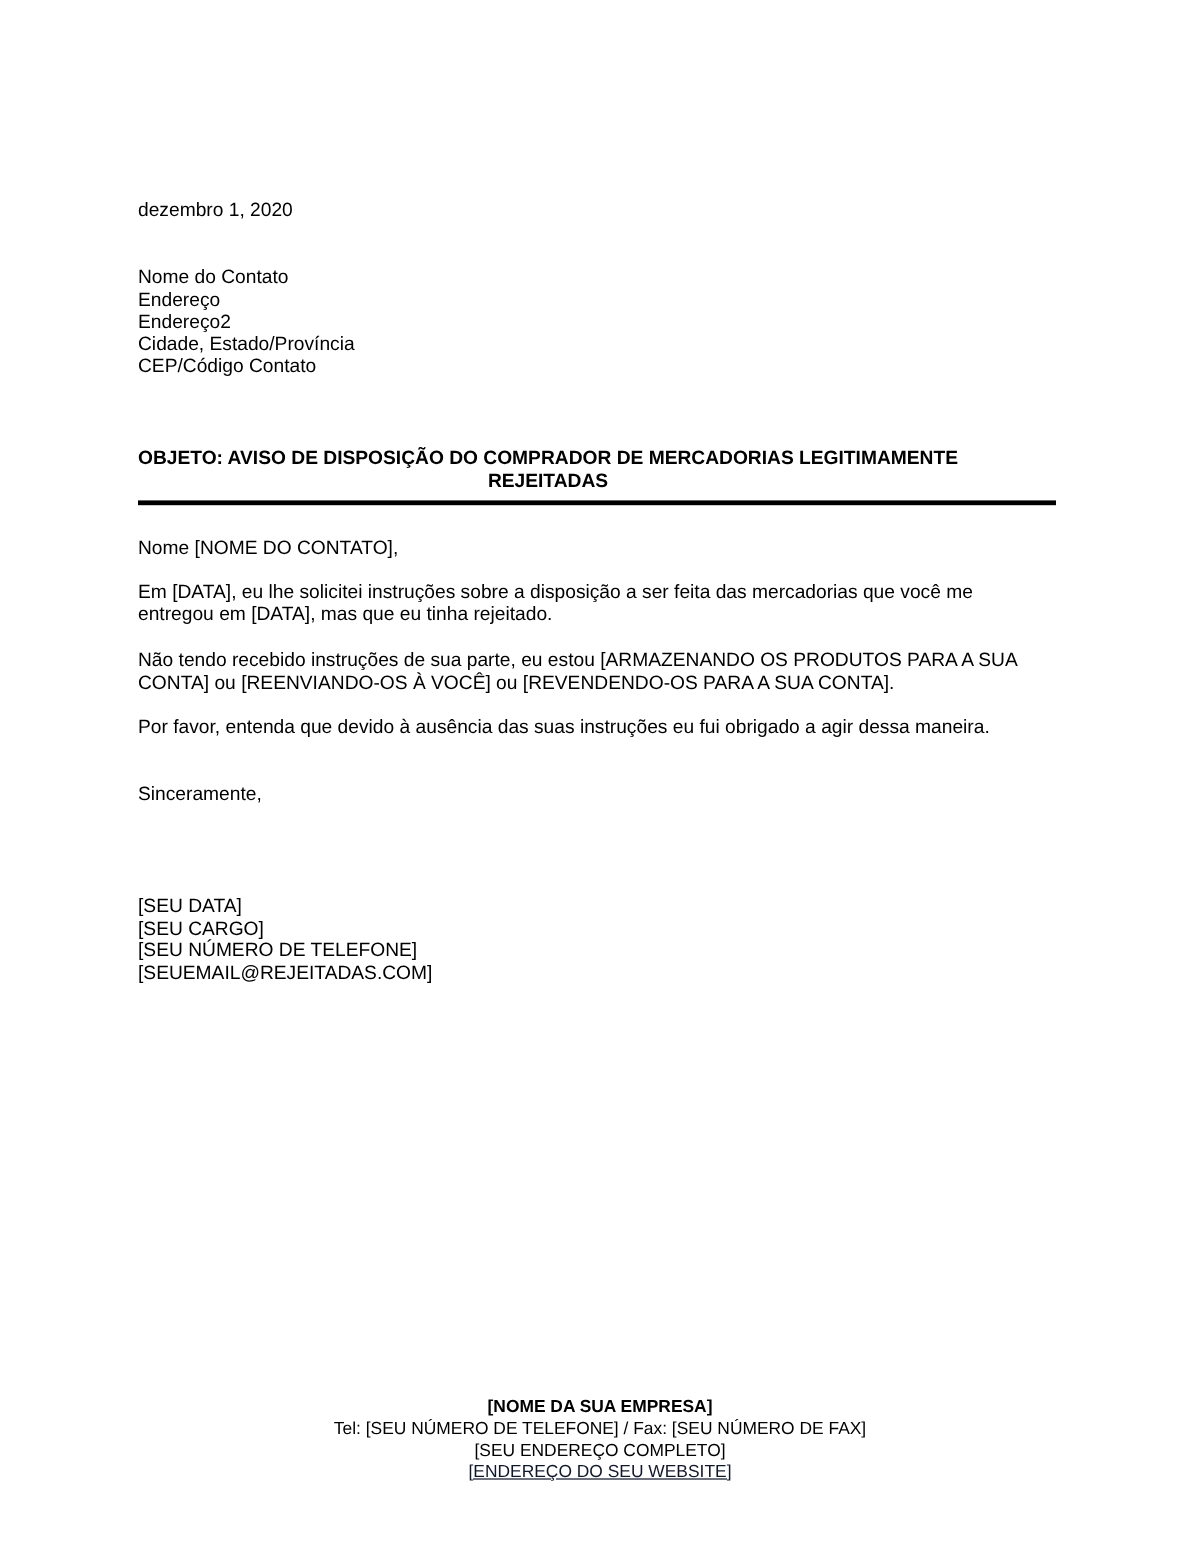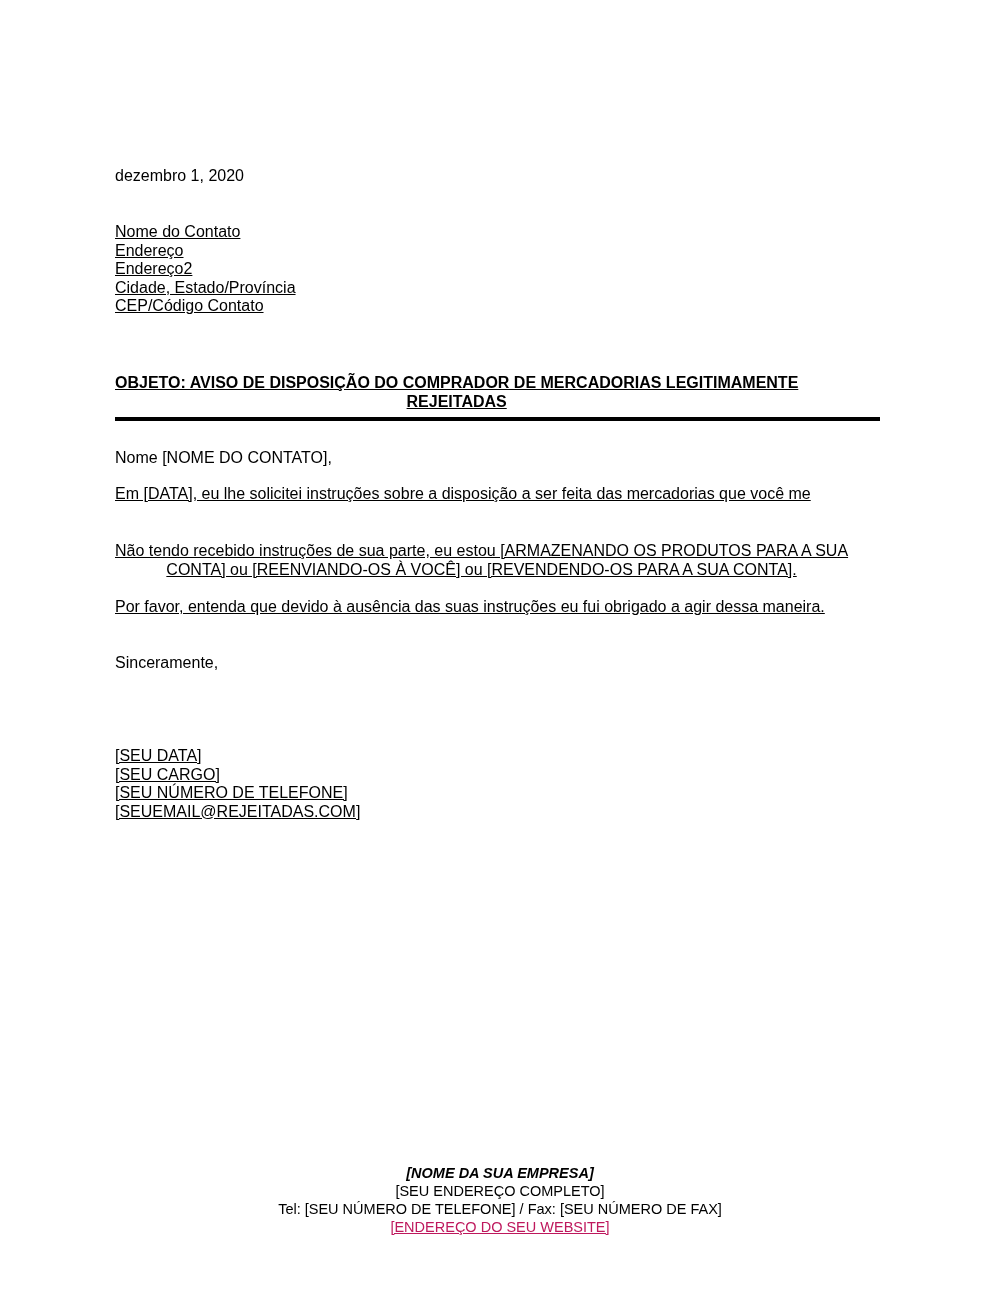--- a/index.html
+++ b/index.html
@@ -28,57 +28,57 @@
       font-size: 16px;
       line-height: 18.5px;
       white-space: nowrap;
     }
     .block {
       position: absolute;
       left: 0;
       font-size: 16px;
       line-height: 18.5px;
     }
-    .block div { white-space: nowrap; text-decoration: underline; }
+    .block div { white-space: nowrap; }
     .date { top: 167px; }
     .address { top: 223px; }
     .subject {
       top: 373px;
       font-weight: bold;
       font-size: 16px;
       line-height: 19px;
       text-align: center;
     }
     .rule {
       position: absolute;
       left: 0;
       top: 417px;
       width: 765px;
       height: 4px;
       background: #000000;
     }
     .salutation { top: 449px; }
     .p1 { top: 485px; }
-    .p2 { top: 542px; text-align: center; }
+    .p2 { top: 542px; }
     .p3 { top: 598px; }
     .closing { top: 654px; }
     .signature { top: 747px; }
 
     .footer {
       position: absolute;
       left: 0;
       top: 1164px;
       width: 1000px;
       text-align: center;
       font-size: 14.5px;
       line-height: 18px;
     }
-    .footer .company { font-weight: bold; font-style: italic; }
+    .footer .company { font-weight: bold; }
     .footer a {
-      color: #be185d;
+      color: #0f172a;
       text-decoration: underline;
     }
   </style>
 </head>
 <body>
 
 <div class="page">
   <div class="line date">dezembro 1, 2020</div>
 
   <div class="block address">
@@ -93,20 +93,21 @@
     <div>OBJETO: AVISO DE DISPOSIÇÃO DO COMPRADOR DE MERCADORIAS LEGITIMAMENTE</div>
     <div>REJEITADAS</div>
   </div>
 
   <div class="rule"></div>
 
   <div class="line salutation">Nome [NOME DO CONTATO],</div>
 
   <div class="block p1">
     <div>Em [DATA], eu lhe solicitei instruções sobre a disposição a ser feita das mercadorias que você me</div>
+    <div>entregou em [DATA], mas que eu tinha rejeitado.</div>
   </div>
 
   <div class="block p2">
     <div>Não tendo recebido instruções de sua parte, eu estou [ARMAZENANDO OS PRODUTOS PARA A SUA</div>
     <div>CONTA] ou [REENVIANDO-OS À VOCÊ] ou [REVENDENDO-OS PARA A SUA CONTA].</div>
   </div>
 
   <div class="block p3">
     <div>Por favor, entenda que devido à ausência das suas instruções eu fui obrigado a agir dessa maneira.</div>
   </div>
@@ -116,16 +117,16 @@
   <div class="block signature">
     <div>[SEU DATA]</div>
     <div>[SEU CARGO]</div>
     <div>[SEU NÚMERO DE TELEFONE]</div>
     <div>[SEUEMAIL@REJEITADAS.COM]</div>
   </div>
 </div>
 
 <div class="footer">
   <div class="company">[NOME DA SUA EMPRESA]</div>
+  <div>Tel: [SEU NÚMERO DE TELEFONE] / Fax: [SEU NÚMERO DE FAX]</div>
   <div>[SEU ENDEREÇO COMPLETO]</div>
-  <div>Tel: [SEU NÚMERO DE TELEFONE] / Fax: [SEU NÚMERO DE FAX]</div>
   <div><a href="#">[ENDEREÇO DO SEU WEBSITE]</a></div>
 </div>
 
 </body></html>

